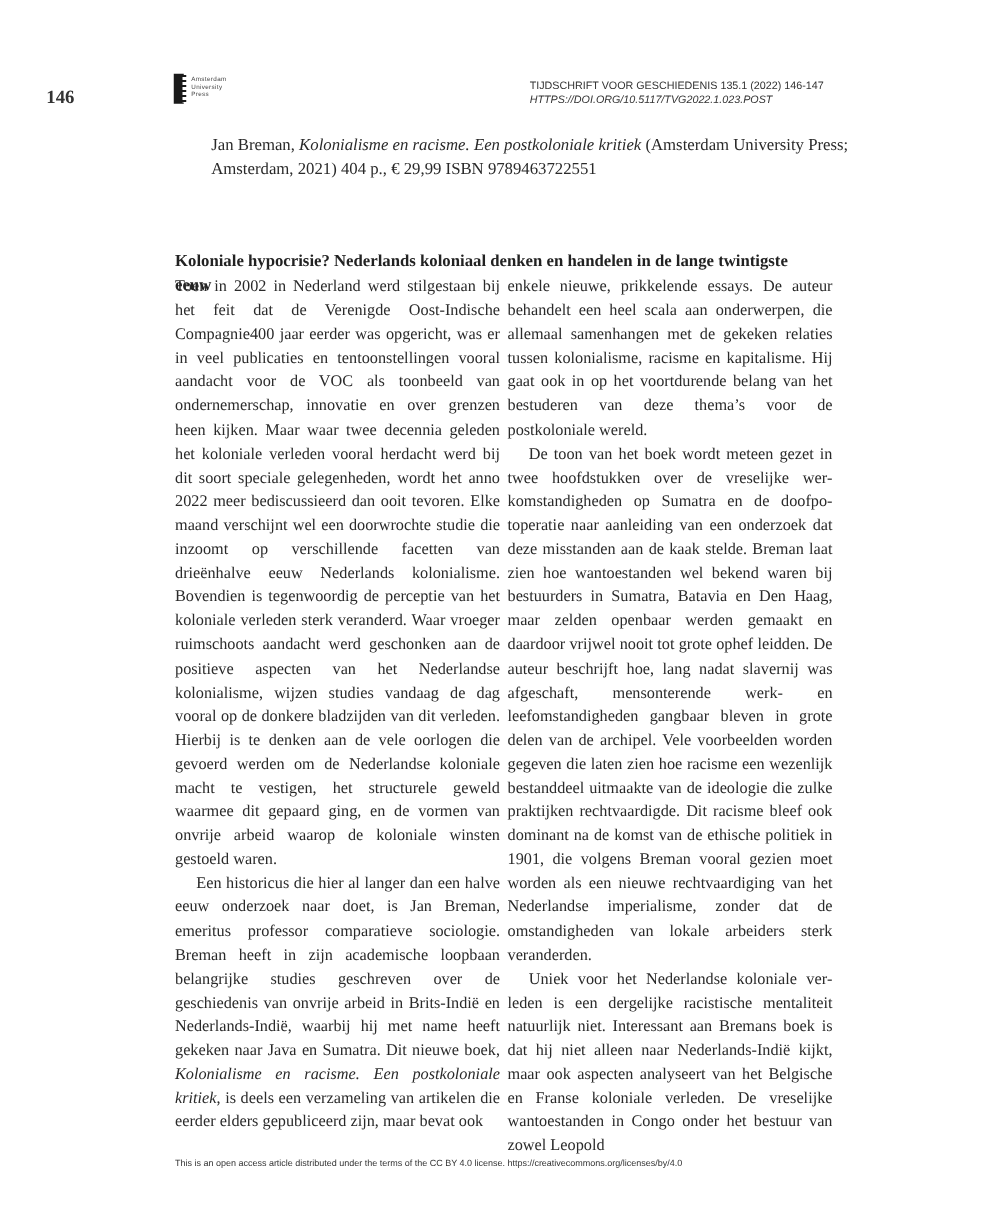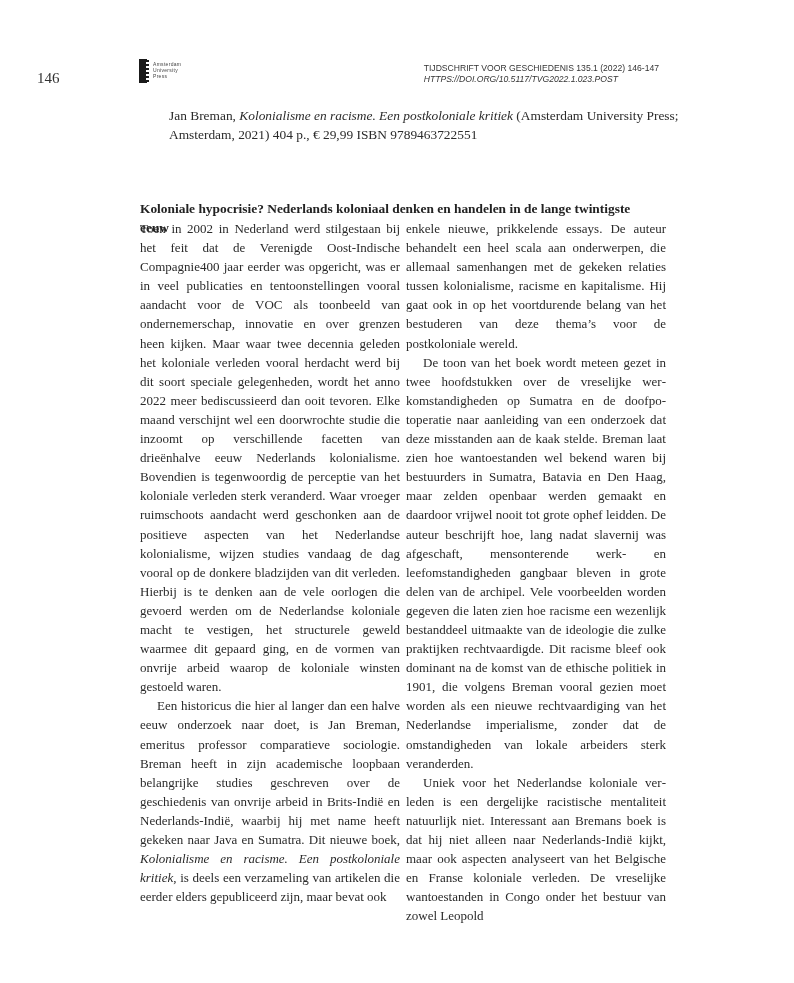--- a/index.html
+++ b/index.html
@@ -3,21 +3,21 @@
   <meta charset="utf-8">
   <style>
     html, body { margin: 0; padding: 0; background: #ffffff; }
     body {
       width: 794px; height: 983px; position: relative; overflow: hidden;
       font-family: "DejaVu Serif", "Liberation Serif", serif;
       color: #2a2a2a;
     }
     .page-number {
       position: absolute; left: 37px; top: 70px;
-      font-family: "Liberation Serif", serif; font-size: 15px; color: #333;
+      font-family: "Liberation Serif", serif; font-size: 15px; color: #333; font-weight: bold;
     }
     .logo {
       position: absolute; left: 139px; top: 59px; display: flex; align-items: flex-start;
     }
     .logo-mark {
       width: 8px; height: 24px; background: #1a1a1a; position: relative; margin-right: 6px;
     }
     .logo-mark::after {
       content: ""; position: absolute; right: -2px; top: 1px; width: 3px; height: 22px;
       background: repeating-linear-gradient(to bottom, #1a1a1a 0 2px, #fff 2px 4px);
@@ -83,13 +83,14 @@
   <p class="indent"><span>Een historicus die hier al langer dan een halve eeuw onderzoek naar doet, is Jan Breman, emeritus professor comparatieve sociologie. Breman heeft in zijn academische loopbaan belangrijke studies geschreven over de geschiedenis van onvrije arbeid in Brits-Indië en Nederlands-Indië, waarbij hij met name heeft gekeken naar Java en Sumatra. Dit nieuwe boek, </span><em>Kolonialisme en racisme. Een postkoloniale kritiek</em><span>, is deels een verzameling van artikelen die eerder elders gepubliceerd zijn, maar bevat ook</span></p>
 </div>
 
 <div class="col right">
   <p>enkele nieuwe, prikkelende essays. De auteur behandelt een heel scala aan onderwerpen, die allemaal samenhangen met de gekeken relaties tussen kolonialisme, racisme en kapi­talisme. Hij gaat ook in op het voortdurende belang van het bestuderen van deze thema’s voor de postkoloniale wereld.</p>
   <p class="indent">De toon van het boek wordt meteen gezet in twee hoofdstukken over de vreselijke wer­komstandigheden op Sumatra en de doofpo­toperatie naar aanleiding van een onderzoek dat deze misstanden aan de kaak stelde. Breman laat zien hoe wantoestanden wel bekend waren bij bestuurders in Sumatra, Batavia en Den Haag, maar zelden openbaar werden gemaakt en daardoor vrijwel nooit tot grote ophef leidden. De auteur beschrijft hoe, lang nadat slavernij was afgeschaft, mensonterende werk- en leefomstandighe­den gangbaar bleven in grote delen van de archipel. Vele voorbeelden worden gegeven die laten zien hoe racisme een wezenlijk bestanddeel uitmaakte van de ideologie die zulke praktijken rechtvaardigde. Dit racisme bleef ook dominant na de komst van de ethische politiek in 1901, die volgens Breman vooral gezien moet worden als een nieuwe rechtvaardiging van het Nederlandse imperialisme, zonder dat de omstandigheden van lokale arbeiders sterk veranderden.</p>
   <p class="indent">Uniek voor het Nederlandse koloniale ver­leden is een dergelijke racistische mentaliteit natuurlijk niet. Interessant aan Bremans boek is dat hij niet alleen naar Nederlands-Indië kijkt, maar ook aspecten analyseert van het Belgische en Franse koloniale verleden. De vreselijke wantoestanden in Congo onder het bestuur van zowel Leopold</p>
 </div>
 
 <div class="footer">
+  <div>This is an open access article distributed under the terms of the CC BY 4.0 license. https://creativecommons.org/licenses/by/4.0</div>
 </div>
 
 </body></html>

